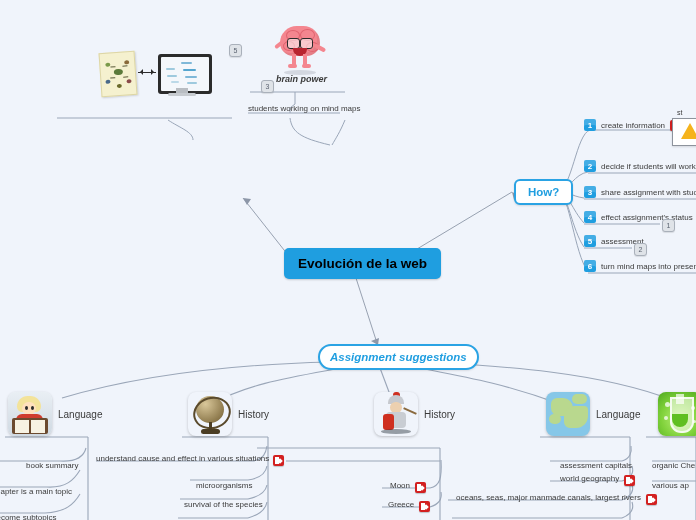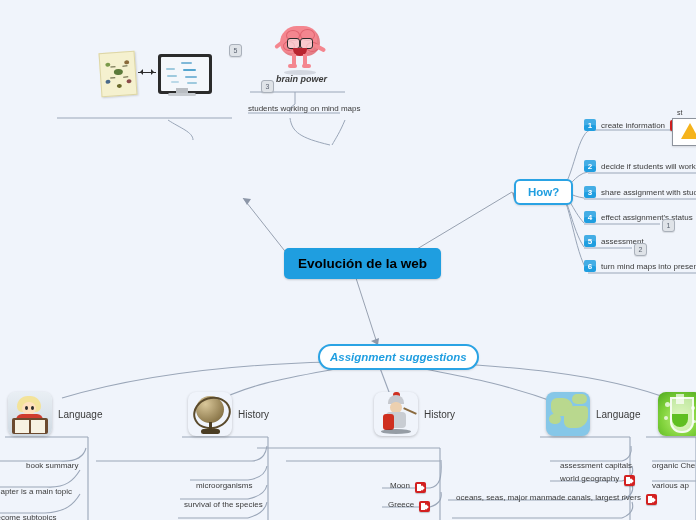--- a/index.html
+++ b/index.html
@@ -396,20 +396,24 @@
 
   <div class="subj" style="left:188px;top:392px;">
     <span class="subjicon ic-sci">
       <span class="gl"></span>
         <span class="ring"></span>
       <span class="stem"></span>
         <span class="base"></span>
     </span>
     <span class="subjlabel">History</span>
   </div>
+  <div class="node howrow" style="left:96px;top:454px;gap:4px;">
+    <span class="ulabel">understand cause and effect in various situations</span>
+    <span class="attach"></span>
+  </div>
   <div class="node" style="left:196px;top:474px;">
     <span class="ulabel">microorganisms</span>
   </div>
   <div class="node" style="left:184px;top:493px;">
     <span class="ulabel">survival of the species</span>
   </div>
   <div class="node" style="left:182px;top:512px;">
     <span class="ulabel">Earth, Moon and Sun</span>
   </div>
 

